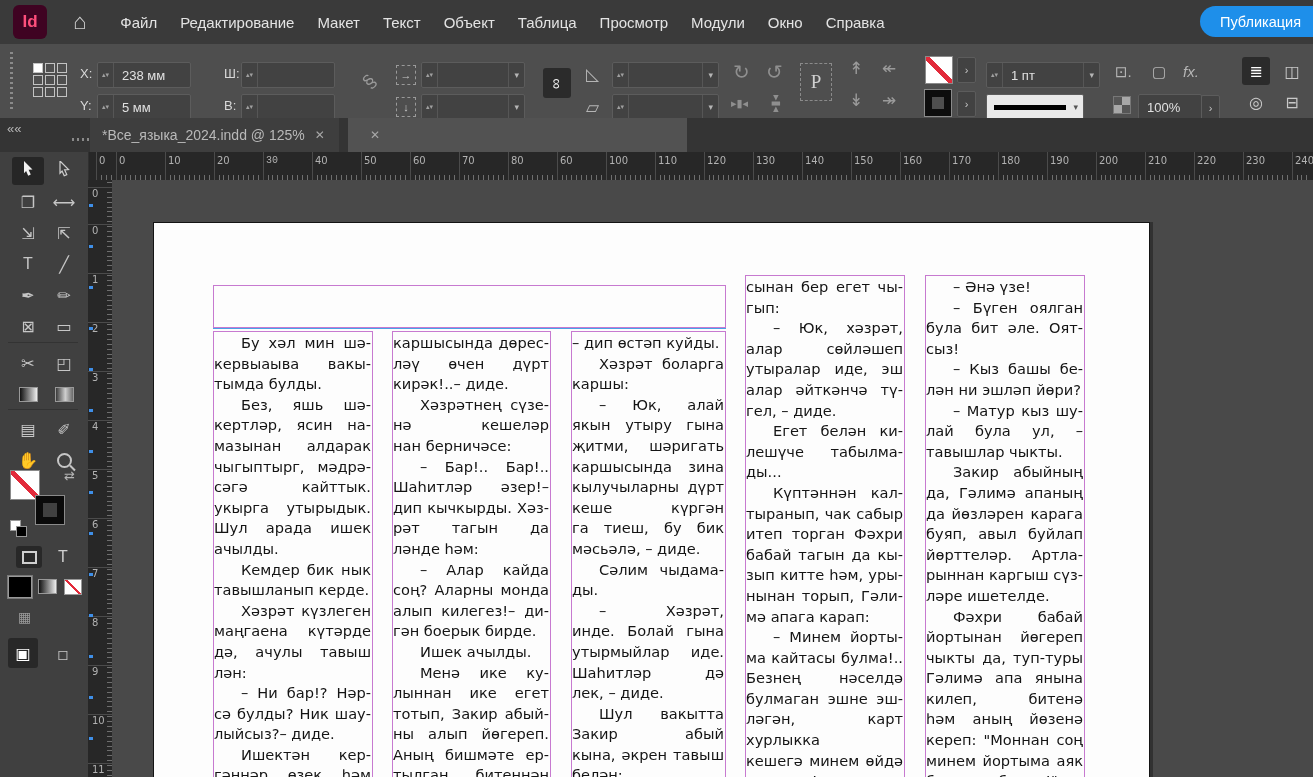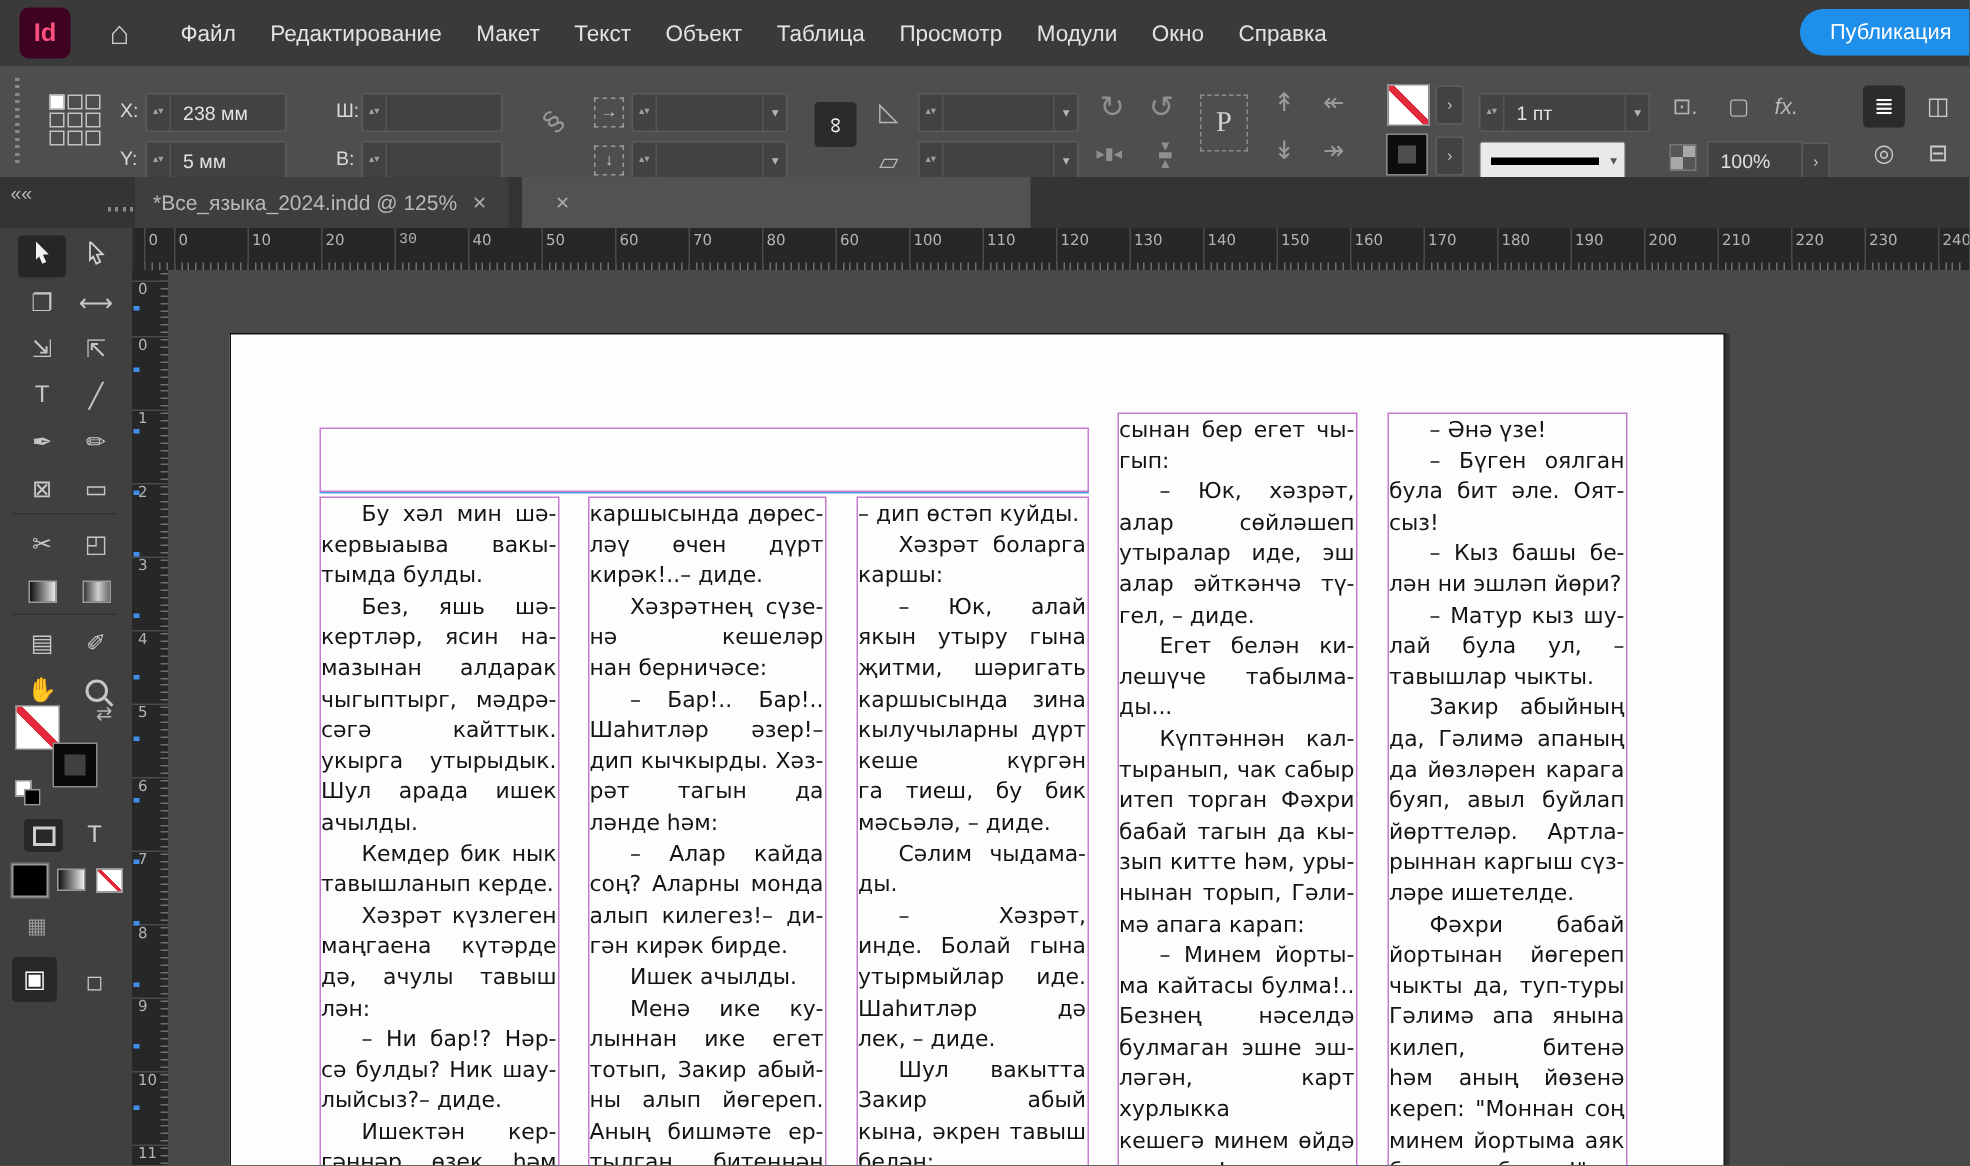--- a/index.html
+++ b/index.html
@@ -831,21 +831,21 @@
           <div class="ln">нә кешеләр арасын-</div>
           <div class="ln end">нан берничәсе:</div>
           <div class="ln ind">– Бар!.. Бар!..</div>
           <div class="ln">Шаһитләр әзер!–</div>
           <div class="ln">дип кычкырды. Хәз-</div>
           <div class="ln">рәт тагын да җитди-</div>
           <div class="ln end">ләнде һәм:</div>
           <div class="ln ind">– Алар кайда</div>
           <div class="ln">соң? Аларны монда</div>
           <div class="ln">алып килегез!– ди-</div>
-          <div class="ln end">гән кирәк бирде.</div>
+          <div class="ln end">гән боерык бирде.</div>
           <div class="ln ind end">Ишек ачылды.</div>
           <div class="ln ind">Менә ике ку-</div>
           <div class="ln">лыннан ике егет</div>
           <div class="ln">тотып, Закир абый-</div>
           <div class="ln">ны алып йөгереп.</div>
           <div class="ln">Аның бишмәте ер-</div>
           <div class="ln">тылган, битеннән</div>
         </div>
         <div class="coltext" style="left: 460px; top: 153px; width: 152px; height: 446px;">
           <div class="ln end">– дип өстәп куйды.</div>

